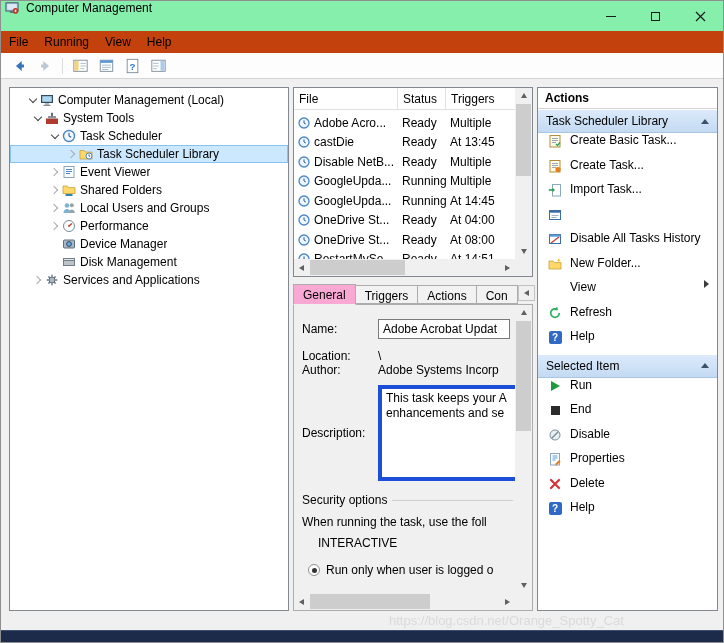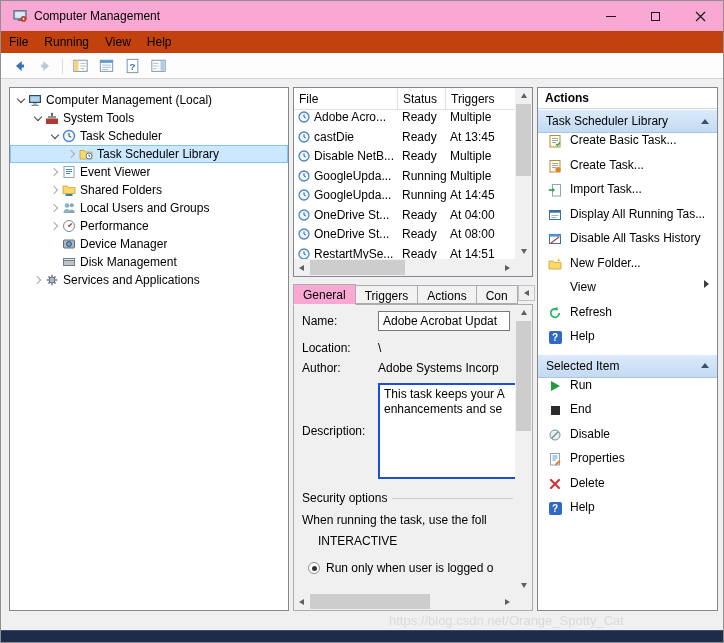--- a/index.html
+++ b/index.html
@@ -1,53 +1,53 @@
 <!DOCTYPE html>
 <html><head>
 <meta charset="utf-8">
 <style>
 *{margin:0;padding:0;box-sizing:border-box}
 body{font-family:"Liberation Sans",sans-serif;font-size:12px;color:#000;background:#fff}
 .screen{position:relative;width:724px;height:643px;background:#f0f0f0;border:1px solid #8f8f8f;overflow:hidden}
 
-.titlebar{height:30px;background:#f9a8d4;display:flex;align-items:center;padding-left:12px}
+.titlebar{height:30px;background:#86efac;display:flex;align-items:flex-start;padding-left:4px}
 .titlebar .title{margin-left:7px}
 .win-controls{margin-left:auto;display:flex;height:100%}
 .win-btn{width:45px;display:flex;align-items:center;justify-content:center}
 .glyph-min{width:10px;height:1px;background:#1a1a1a}
 .glyph-max{width:9px;height:9px;border:1px solid #1a1a1a}
 
 .menubar{height:22px;background:#c2410c;display:flex;align-items:center;padding-left:0}
 .menu-item{padding:3px 8px}
 .toolbar{height:26px;background:#fdfdfd;border-bottom:1px solid #d4d4d4;display:flex;align-items:center;padding-left:6px;gap:2px}
 .tbtn{width:24px;height:22px;display:flex;align-items:center;justify-content:center}
 .tsep{width:1px;height:16px;background:#dcdcdc;margin:0 3px}
 
 .main{position:absolute;top:78px;left:0;right:0;height:553px;background:#f0f0f0}
 .pane{position:absolute;top:8px;height:524px;background:#fff;border:1px solid #828790}
 .left-pane{left:8px;width:280px;padding-top:3px;overflow:hidden}
 .mid-col{position:absolute;left:292px;top:8px;width:240px;height:524px}
 .right-pane{left:536px;width:181px;overflow:hidden}
 
 .tree-item{height:18px;display:flex;align-items:center;white-space:nowrap}
 .tree-item .lbl{margin-left:4px;overflow:hidden}
-.lv0{padding-left:6px}.lv1{padding-left:23px}.lv2{padding-left:40px}.lv3{padding-left:57px}
+.lv0{padding-left:18px}.lv1{padding-left:23px}.lv2{padding-left:40px}.lv3{padding-left:57px}
 .sel{background:#cce8ff;outline:1px solid #88c3f0;outline-offset:-1px}
 .tw{width:12px;height:12px;flex:none;position:relative}
 .tw.exp::before{content:"";position:absolute;left:2px;top:2px;width:5px;height:5px;border-right:1.6px solid #404040;border-bottom:1.6px solid #404040;transform:rotate(45deg)}
 .tw.col::before{content:"";position:absolute;left:1px;top:3px;width:5px;height:5px;border-top:1.6px solid #a9a9a9;border-right:1.6px solid #a9a9a9;transform:rotate(45deg)}
 .i14{width:14px;height:14px;flex:none}
 .i16{width:17px;height:16px;flex:none}
 
 .task-pane{position:absolute;top:0;left:0;right:0;height:190px;background:#fff;border:1px solid #828790}
 .tl-header{position:absolute;top:0;left:0;right:17px;height:22px;display:flex;border-bottom:1px solid #e0e0e0;background:#fff}
 .th{padding:4px 0 0 5px;border-right:1px solid #e0e0e0;height:100%;overflow:hidden}
 .th-name{width:104px}.th-status{width:48px}.th-trig{flex:1;border-right:none}
 .tl-body{position:absolute;top:22px;left:0;right:17px;bottom:17px;overflow:hidden}
-.trow{height:19.5px;display:flex;align-items:flex-start;white-space:nowrap}
+.trow{height:19.5px;display:flex;align-items:flex-end;white-space:nowrap}
 .tc-name{width:104px;display:flex;align-items:center;overflow:hidden}
 .tc-name .ric{margin:0 3px}
 .tc-status{width:48px;overflow:hidden;padding-left:4px}
 .tc-trig{flex:1;overflow:hidden;padding-left:4px}
 
 .vsb{position:absolute;top:0;right:0;width:17px;bottom:17px;background:#f0f0f0}
 .vsb .sbtn{height:15px;display:flex;align-items:center;justify-content:center}
 .vsb .sbtn.down{position:absolute;bottom:0;left:0;right:0}
 .vthumb{position:absolute;left:1px;right:1px;background:#cdcdcd}
 .hsb{position:absolute;left:0;right:17px;bottom:0;height:17px;background:#f0f0f0}
@@ -66,21 +66,21 @@
 .tab+.tab{margin-left:-1px}
 .tab.active{height:21px;z-index:3;margin-bottom:-1px;border-bottom:1px solid #f0f0f0;background:#f9a8d4}
 .tab-scrolls{margin-left:auto;display:flex;gap:2px;padding:0 2px 3px 0}
 .tsb{width:17px;height:16px;background:#f0f0f0;border:1px solid #c2c2c2;display:flex;align-items:center;justify-content:center}
 .tab-content{position:absolute;top:22px;left:0;right:0;bottom:0;background:#f0f0f0;border:1px solid #acacac}
 .form{position:absolute;top:0;left:0;right:17px;bottom:17px;overflow:hidden;padding:6px 2px 0 8px;white-space:nowrap}
 .frow{display:flex;align-items:center}
 .frow.top{align-items:center}
 .flabel{width:76px;flex:none}
 .ftext{width:132px;height:20px;background:#fff;border:1px solid #7a7a7a;padding:2px 4px;overflow:hidden;flex:none}
-.fdesc{width:143px;height:96px;background:#fff;border:2px solid #1d4ed8;padding:2px 4px;line-height:15px;overflow:hidden;white-space:normal;flex:none}
+.fdesc{width:143px;height:96px;background:#fff;border:4px solid #1d4ed8;padding:2px 4px;line-height:15px;overflow:hidden;white-space:normal;flex:none}
 .sec-hdr{display:flex;align-items:center;margin-top:12px}
 .hline{flex:1;height:1px;background:#cfcfcf;margin-left:5px}
 .sec-cap{margin-top:8px;overflow:hidden}
 .sec-acct{margin-top:7px;margin-left:16px}
 .rrow{display:flex;align-items:center;margin-left:6px}
 .radio{width:12px;height:12px;border:1px solid #8f8f8f;border-radius:50%;background:#fff;margin-right:6px;position:relative;flex:none}
 .radio.checked::after{content:"";position:absolute;left:2.5px;top:2.5px;right:2.5px;bottom:2.5px;background:#333;border-radius:50%}
 
 .ap-title{height:21px;display:flex;align-items:center;padding-left:7px;font-weight:bold;border-bottom:1px solid #d4d4d4;background:#fff}
 .ap-hdr{height:24px;display:flex;align-items:center;padding:0 8px;background:linear-gradient(#dceafb,#c3daf2);border-top:1px solid #fff;border-bottom:1px solid #a8c5e2;white-space:nowrap}
@@ -402,29 +402,29 @@
             <div class="tsb">
                 <span class="t-left"></span>
               </div>
             <div class="tsb">
                 <span class="t-right"></span>
               </div>
           </div>
         </div>
         <div class="tab-content">
           <div class="form">
-            <div class="frow" style="margin-top:0">
+            <div class="frow" style="margin-top:8px">
               <span class="flabel">Name:</span>
               <span class="ftext">Adobe Acrobat Updat</span>
             </div>
             <div class="frow" style="margin-top:10px">
               <span class="flabel">Location:</span>
               <span class="fplain">\</span>
             </div>
-            <div class="frow" style="margin-top:6px">
+            <div class="frow" style="margin-top:0">
               <span class="flabel">Author:</span>
               <span class="fplain">Adobe Systems Incorp</span>
             </div>
             <div class="frow top" style="margin-top:8px">
               <span class="flabel">Description:</span>
               <div class="fdesc">
                 <div>This task keeps your A</div>
                 <div>enhancements and se</div>
               </div>
             </div>
@@ -501,21 +501,20 @@
         <span class="lbl">Import Task...</span>
       </div>
       <div class="ap-item">
         <span class="ap-ico">
             <svg class="i14" viewBox="0 0 14 14">
               <rect x="1.5" y="2.5" width="11" height="9" fill="#fff" stroke="#3a6ea5"></rect>
               <rect x="1.5" y="2.5" width="11" height="2.2" fill="#3a6ea5"></rect>
               <path d="M3.5 7.5h7M3.5 9.5h5" stroke="#9fb4c8"></path>
             </svg>
           </span>
-        <span class="lbl">Display All Running Tas...</span>
       </div>
       <div class="ap-item">
         <span class="ap-ico">
             <svg class="i14" viewBox="0 0 14 14">
               <rect x="1.5" y="2.5" width="11" height="9" fill="#fff" stroke="#3a6ea5"></rect>
               <rect x="1.5" y="2.5" width="11" height="2.2" fill="#5b9bd5"></rect>
               <path d="M3 11l8-6" stroke="#c0392b" stroke-width="1.2"></path>
             </svg>
           </span>
         <span class="lbl">Disable All Tasks History</span>

